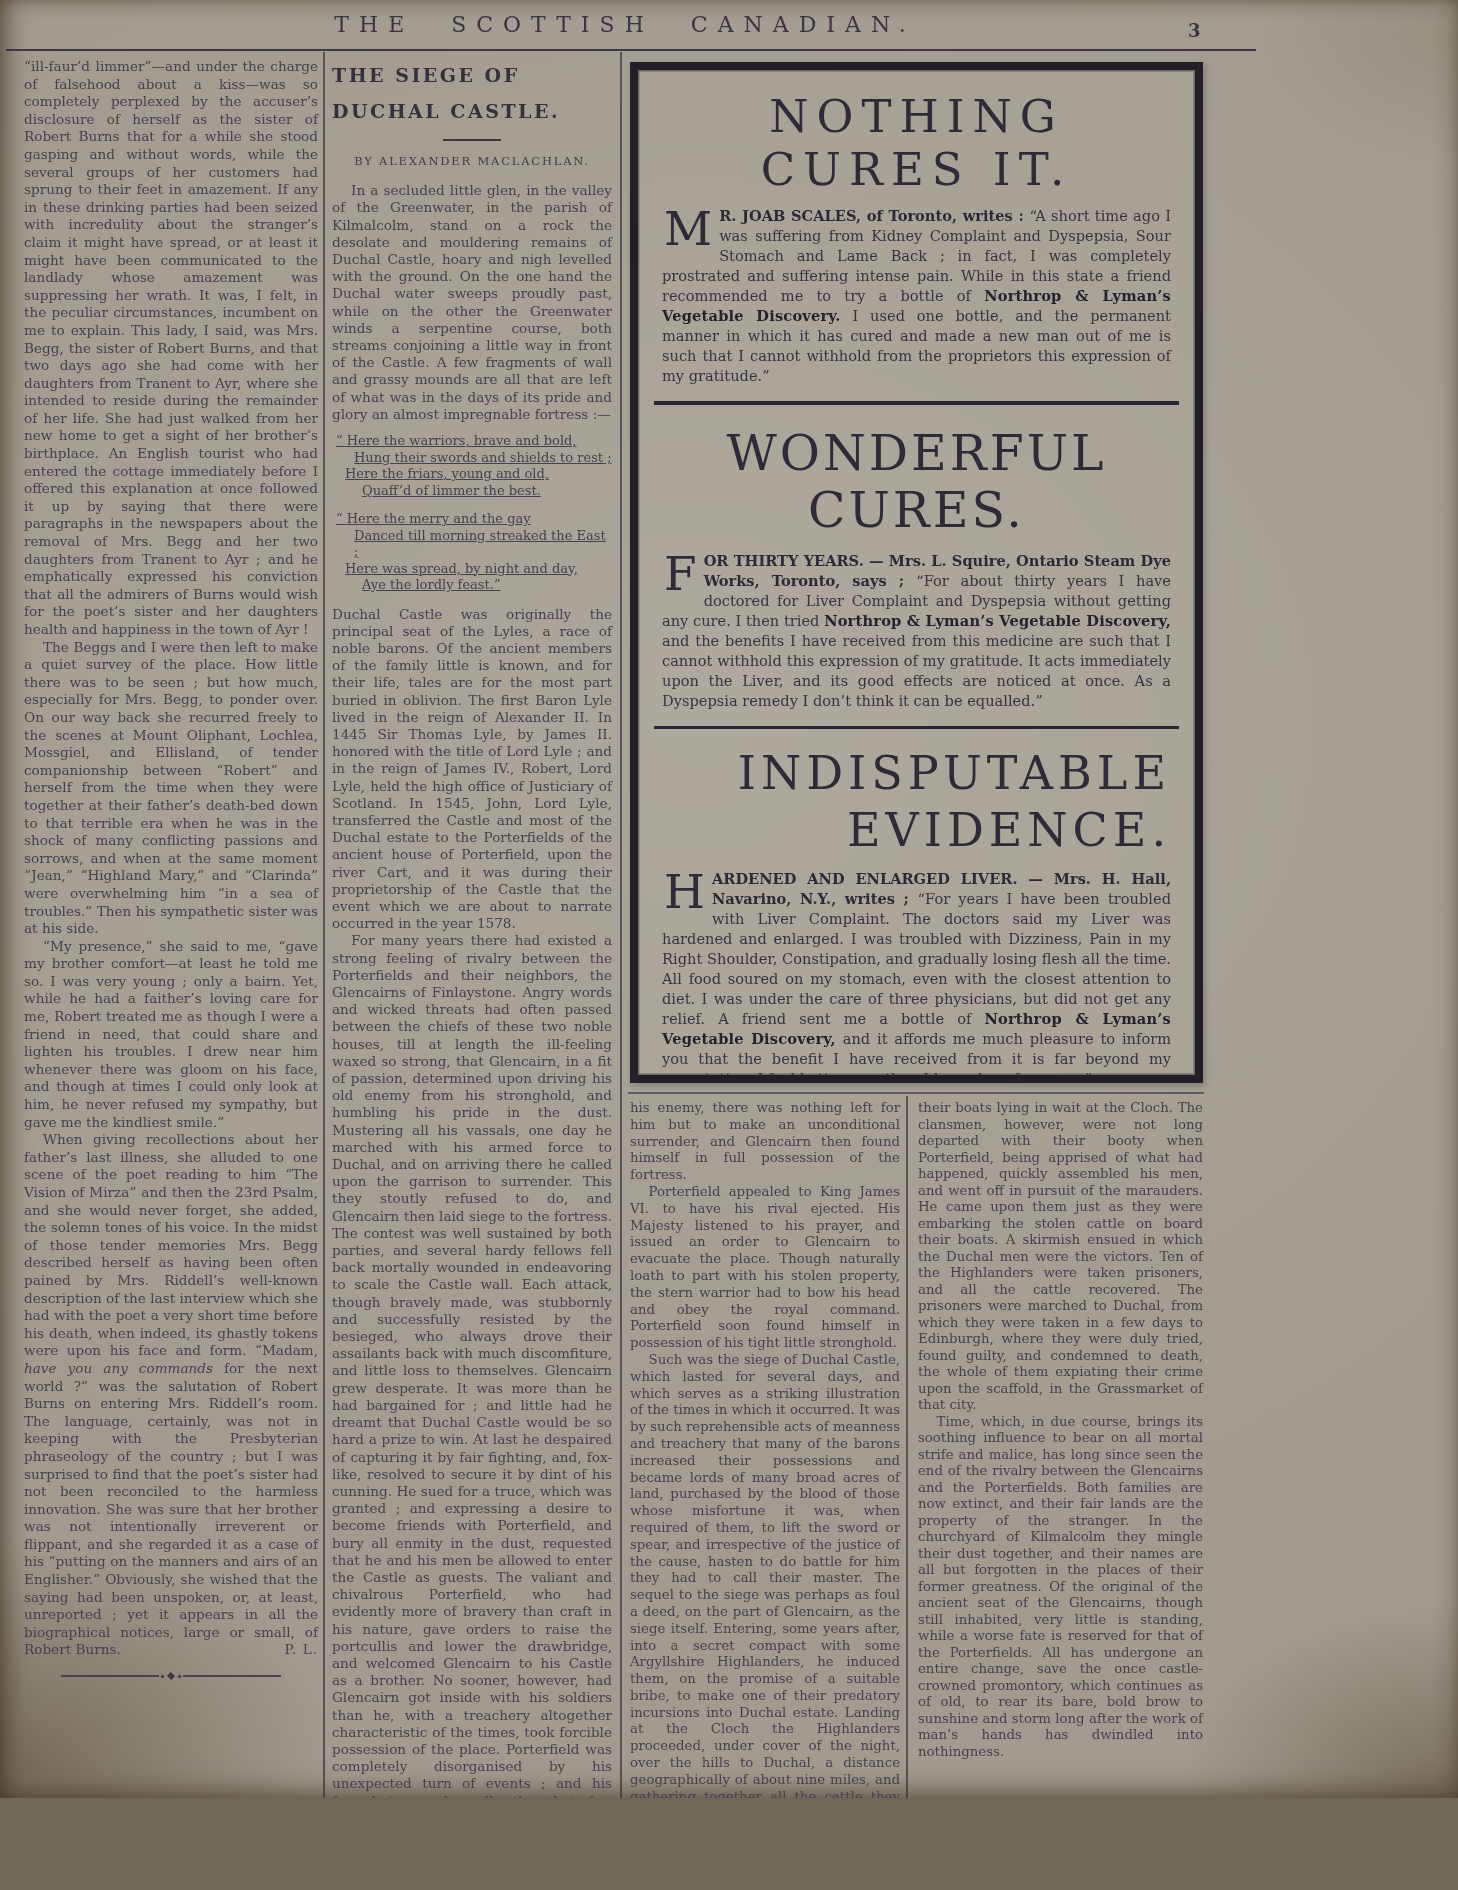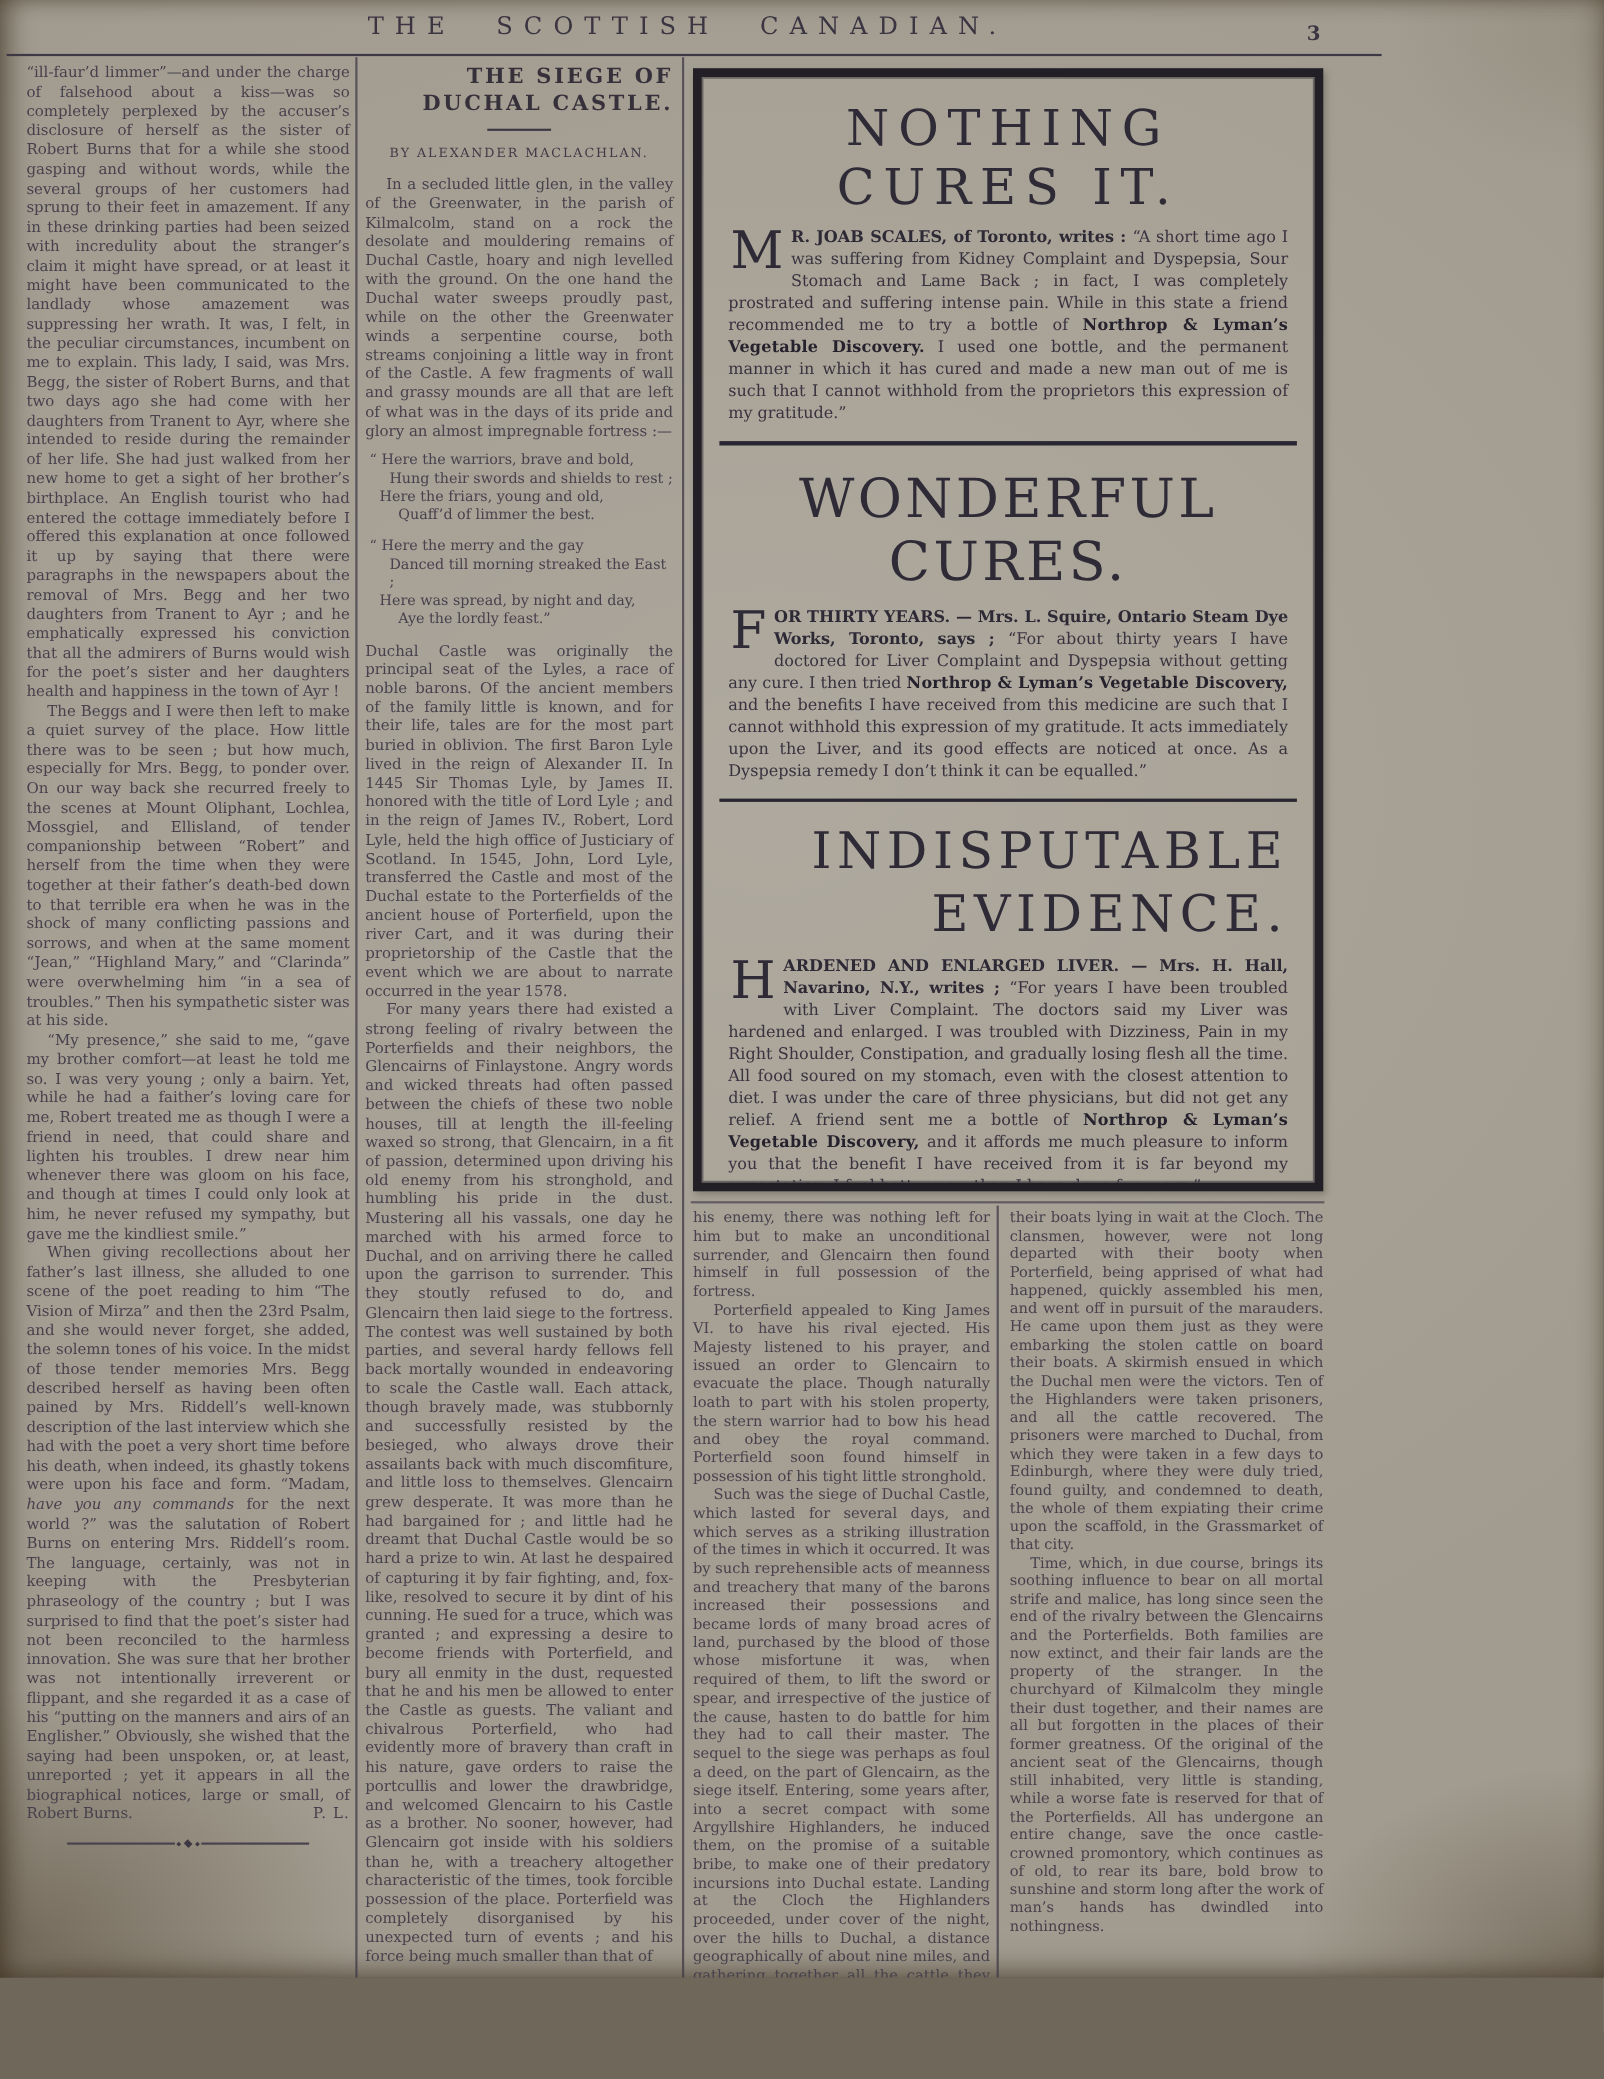--- a/index.html
+++ b/index.html
@@ -36,26 +36,26 @@
   .col3 { left:630px; top:1100px; width:270px; font-size:13.3px; line-height:16.8px; }
   .col4 { left:918px; top:1100px; width:285px; font-size:13.3px; line-height:16.5px; }
 
   .vrule { position:absolute; width:1.5px; background:rgba(62,57,70,.75); }
   #vr1 { left:323px; top:52px; height:1838px; }
   #vr2 { left:620px; top:52px; height:1838px; }
   #vr3 { left:906px; top:1096px; height:794px; }
   .rule-under-ad { position:absolute; left:628px; top:1092px; width:576px; height:1.5px; background:rgba(62,57,70,.65); }
 
   
-  .article-title { text-align:right; font-size:19px; font-weight:bold; letter-spacing:2.5px; line-height:25px; margin:2px 0 10px; text-indent:0 !important; color:#353039; }
+  .article-title { text-align:left; font-size:19px; font-weight:bold; letter-spacing:2.5px; line-height:36px; margin:2px 0 10px; text-indent:0 !important; color:#353039; }
   .title-rule { width:58px; height:2px; background:#3d3844; margin:0 auto 12px; }
   .byline { text-align:center; font-size:11.5px; letter-spacing:1.8px; margin:0 0 12px; text-indent:0 !important; color:#403b47; }
 
   
-  .poem { margin:10px 0 12px 4px; text-align:left; font-size:13px; line-height:16.5px; }
+  .poem { margin:10px 0 12px 4px; text-align:left; font-size:13px; line-height:16.5px;text-decoration:underline; }
   .stanza + .stanza { margin-top:12px; }
   .pline.l2 { margin-left:18px; }
   .pline.l3 { margin-left:9px; }
   .pline.l4 { margin-left:26px; }
 
   .sig { float:right; font-weight:normal; letter-spacing:1px; }
   .end-rule { display:flex; align-items:center; justify-content:center; width:220px; margin:14px auto 28px; }
   .end-rule .line { flex:1; height:1.2px; background:#49434f; }
   .end-rule .diamond { width:6px; height:6px; background:#3c3742; transform:rotate(45deg) scaleY(.85); margin:0 2px; }
   .end-rule .dot { width:3px; height:3px; background:#3c3742; transform:rotate(45deg); margin:0 2px; }

